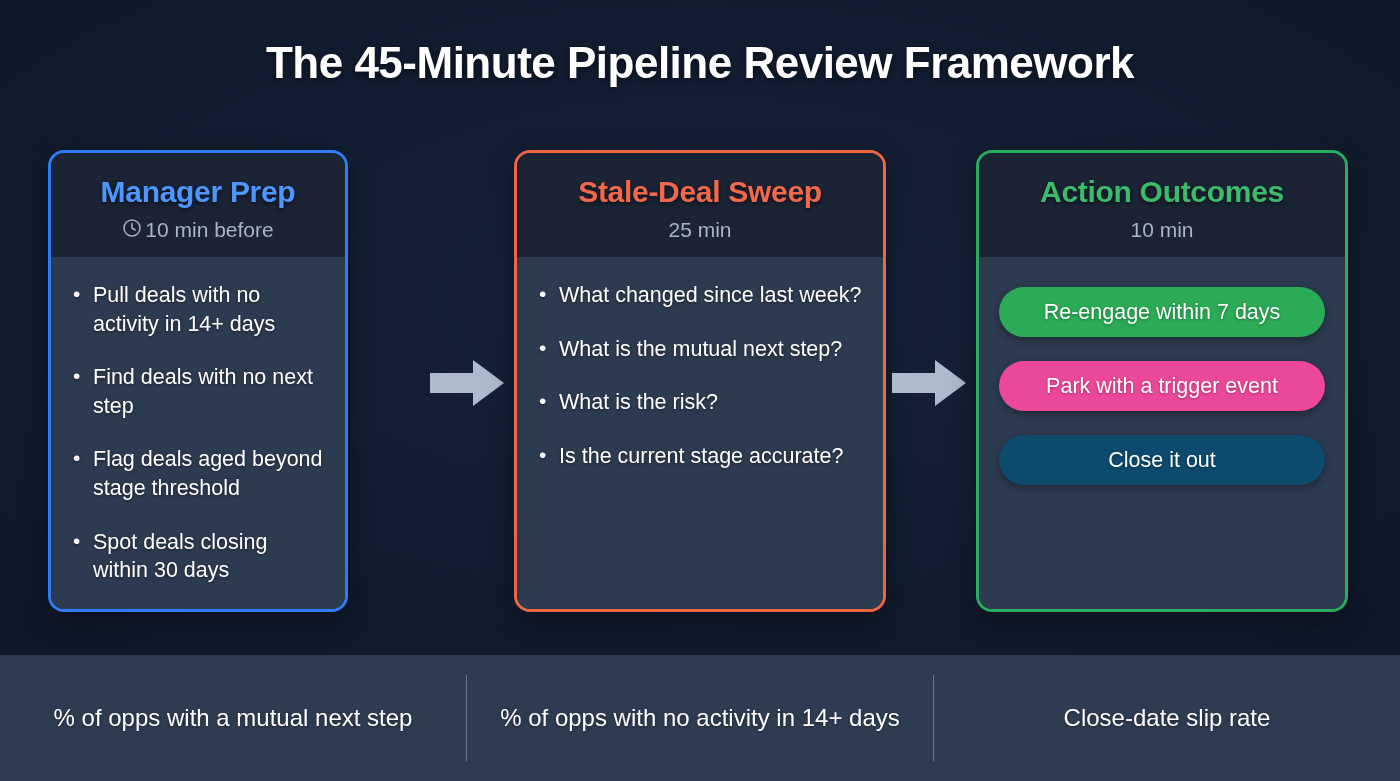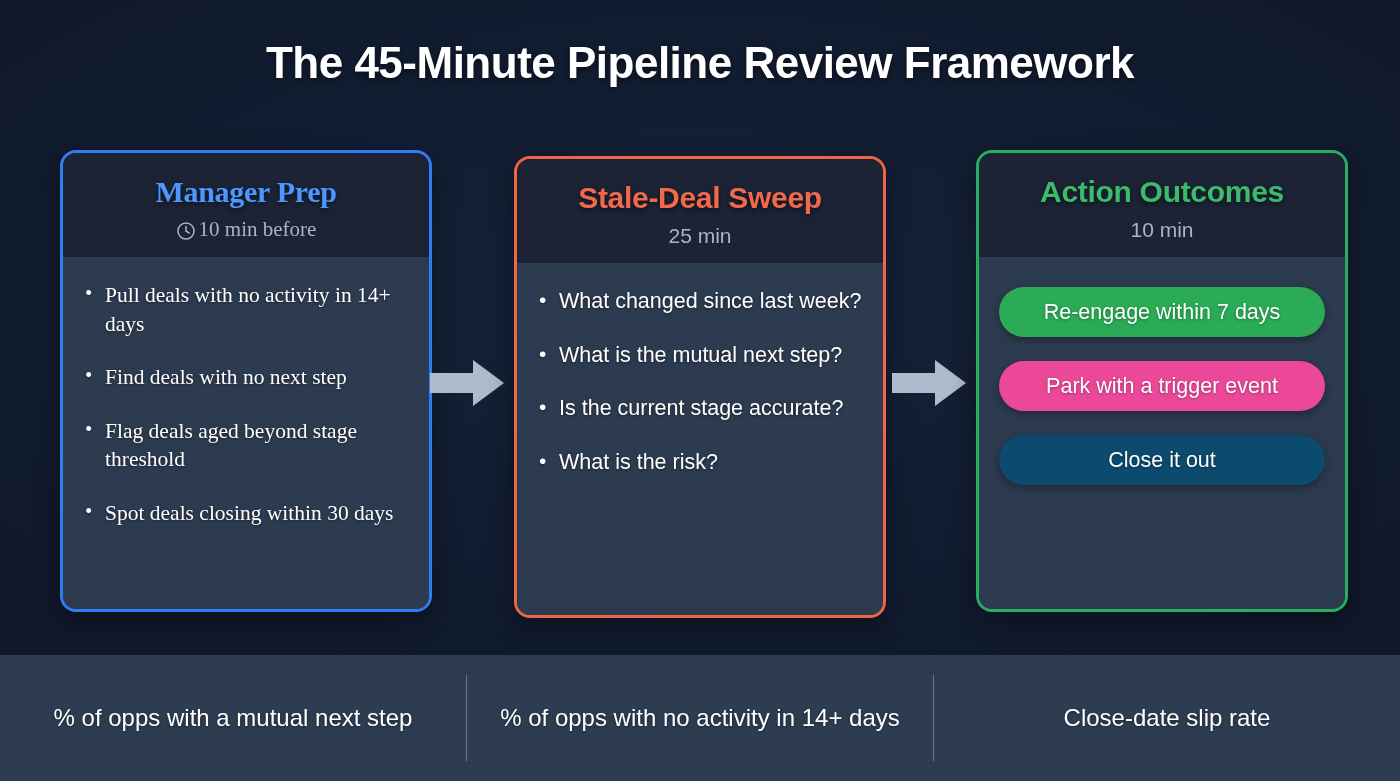--- a/index.html
+++ b/index.html
@@ -50,22 +50,22 @@
     top: 150px;
     height: 462px;
     border-radius: 16px;
     border: 3px solid;
     overflow: hidden;
     background: #2d3b50;
     box-shadow: 0 8px 26px rgba(0,0,0,0.40);
     display: flex;
     flex-direction: column;
   }
-  .card--1 { left: 60px;  width: 372px; border-color: #2f7df4; font-family: Liberation Serif, serif; }
-  .card--2 { left: 514px; width: 372px; border-color: #f06543; margin-top: 6px; }
+  .card--1 { left: 48px;  width: 300px; border-color: #2f7df4; }
+  .card--2 { left: 514px; width: 372px; border-color: #f06543; }
   .card--3 { left: 976px; width: 372px; border-color: #27ae5f; }
 
   .card-header {
     background: #1b2335;
     padding: 22px 14px 16px 14px;
     text-align: center;
     flex: 0 0 auto;
   }
   .card-title {
     font-size: 30px;
@@ -76,21 +76,21 @@
   }
   .card--1 .card-title { color: #4d97ff; }
   .card--2 .card-title { color: #f2684a; }
   .card--3 .card-title { color: #3cbb6a; }
 
   .card-sub {
     margin-top: 10px;
     font-size: 21px;
     color: #aab4c4;
     display: flex;
-    align-items: flex-end;
+    align-items: flex-start;
     justify-content: center;
     gap: 3px;
     line-height: 1.1;
   }
   .clock-icon { display: inline-flex; align-items: center; }
 
   .card-body {
     flex: 1 1 auto;
     padding: 24px 20px 20px 20px;
     background: #2d3b50;
@@ -209,22 +209,22 @@
     <div class="card-header">
       <div class="card-title">Stale-Deal Sweep</div>
       <div class="card-sub">
         <span>25 min</span>
       </div>
     </div>
     <div class="card-body">
       <ul class="bullets">
         <li>What changed since last week?</li>
         <li>What is the mutual next step?</li>
+        <li>What is the risk?</li>
         <li>Is the current stage accurate?</li>
-        <li>What is the risk?</li>
       </ul>
     </div>
   </div>
 
   <div class="arrow arrow--2">
     <svg width="74" height="46" viewBox="0 0 74 46">
       <path d="M0 13 H43 V0 L74 23 L43 46 V33 H0 Z" fill="#aebbcd"></path>
     </svg>
   </div>
 

